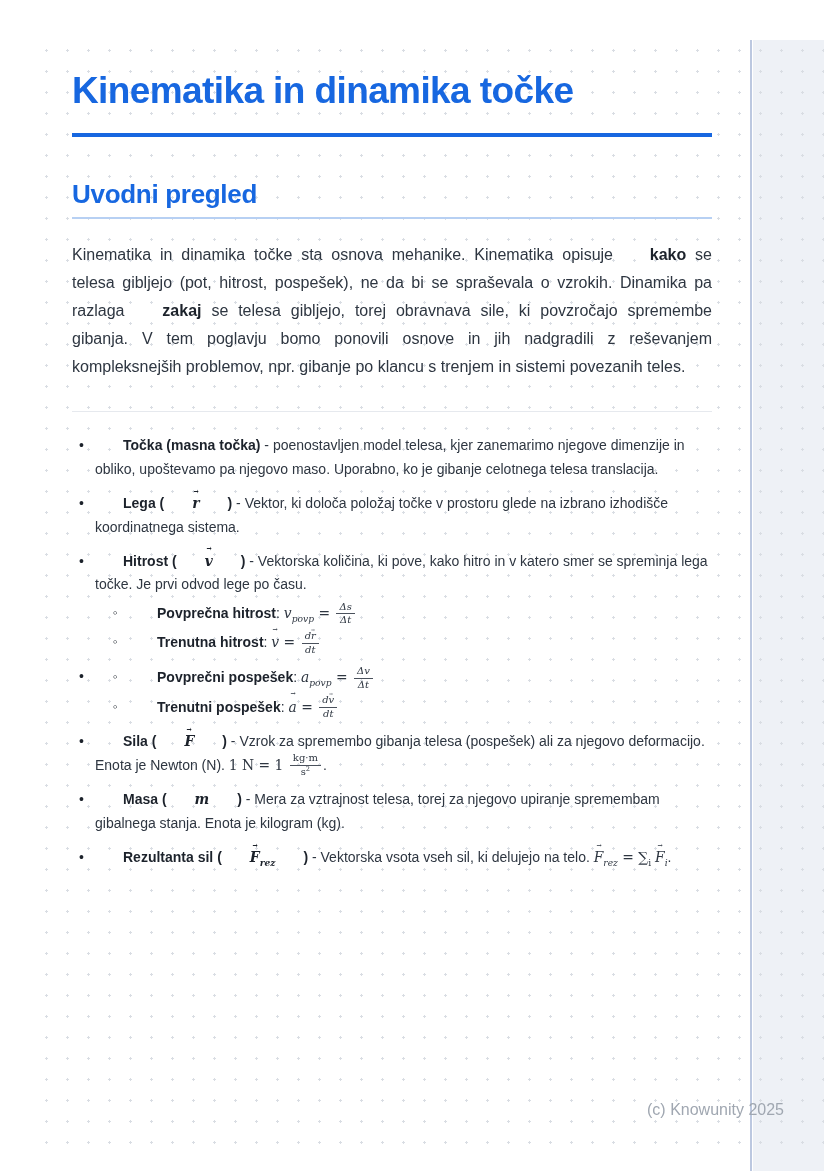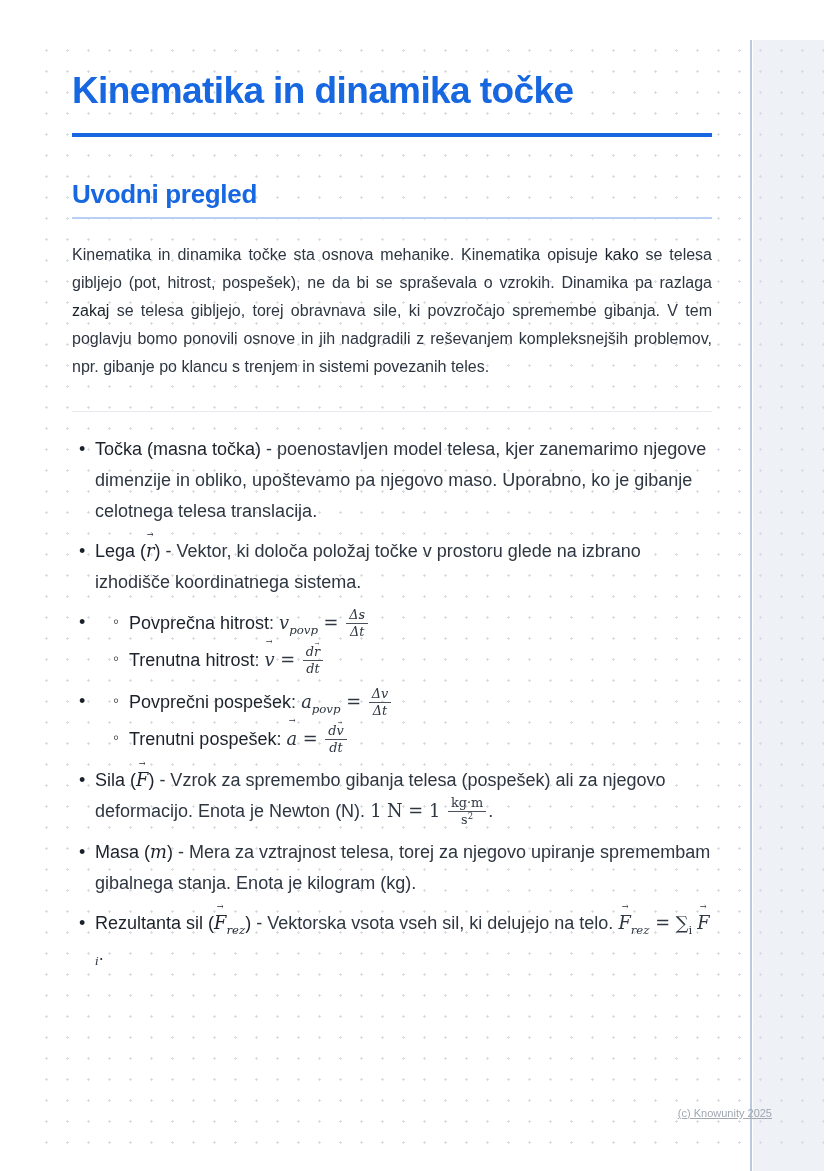--- a/index.html
+++ b/index.html
@@ -23,40 +23,40 @@
     background-size:21px 21px;
   }
   .margin-line{position:absolute;left:750px;top:40px;bottom:0;width:2px;background:#bcc8e0;}
   .content{position:absolute;left:72px;top:0;width:640px;}
   h1{margin:70px 0 0;font-size:37px;line-height:1.12;font-weight:800;color:var(--blue);letter-spacing:-0.6px;}
   .title-rule{margin-top:22px;height:4px;background:var(--blue);}
   h2{font-size:26px;font-weight:800;color:var(--blue);margin:42px 0 8px;padding-bottom:7px;border-bottom:2px solid var(--blue-light);letter-spacing:-0.3px;}
   h2.mt{margin-top:32px;}
   .para{font-size:16px;line-height:1.75;text-align:justify;margin:22px 0 0;color:var(--ink);}
   .divider{border:none;border-top:1px solid #e6e9ee;margin:30px 0 0;}
-  .deflist{list-style:none;margin:22px 0 0;padding:0 0 0 4px;font-size:18px;color:var(--ink);}
+  .deflist{list-style:none;margin:22px 0 0;padding:0 0 0 4px;font-size:14px;color:var(--ink);}
   .deflist > li{position:relative;padding-left:19px;margin-bottom:10px;line-height:1.7;}
   .deflist > li::before{content:"•";position:absolute;left:3px;top:0;color:var(--ink-bold);}
   .sublist{list-style:none;margin:4px 0 2px;padding:0 0 0 16px;}
   .sublist > li{position:relative;padding-left:18px;margin-bottom:4px;line-height:1.75;}
   .sublist > li::before{content:"◦";position:absolute;left:2px;top:0;color:var(--ink-bold);font-size:0.95em;}
-  .b{font-weight:400;color:var(--ink-bold);}
+  .b{font-weight:700;color:var(--ink-bold);margin-left:28px;}
   .math{font-family:"DejaVu Serif","Liberation Serif",serif;font-style:italic;font-size:0.99em;}
   .up{font-style:normal;}
   sub{font-size:0.66em;line-height:0;}
   sup{font-size:0.66em;line-height:0;}
   .vec{position:relative;display:inline-block;}
   .vec::before{
     content:"→";position:absolute;left:50%;top:-0.62em;transform:translateX(-50%) scaleX(0.75);
     font-size:0.6em;font-style:normal;line-height:1;color:currentColor;
   }
   .frac{display:inline-block;text-align:center;vertical-align:-0.52em;line-height:1.08;font-size:0.72em;margin:0 2px;}
   .frac .fn{display:block;border-bottom:1px solid #4a515c;padding:0 3px 1px;}
   .frac .fd{display:block;padding:1px 3px 0;}
-  .footer{position:absolute;right:52px;bottom:52px;font-size:11px;color:var(--muted);text-decoration:underline;}
+  .footer{position:absolute;right:40px;bottom:52px;font-size:16px;color:var(--muted);}
 </style>
 </head>
 <body>
 
 <div class="page">
   <div class="right-tint"></div>
   <div class="dots"></div>
   <div class="margin-line"></div>
 
   <div class="content">
@@ -69,20 +69,21 @@
     <hr class="divider">
 
     <ul class="deflist">
         <li>
           <div><span class="b">Točka (masna točka) </span><span class="">- poenostavljen model telesa, kjer zanemarimo njegove dimenzije in obliko, upoštevamo pa njegovo maso. Uporabno, ko je gibanje celotnega telesa translacija.</span></div>
         </li>
         <li>
           <div><span class="b">Lega (</span><span class="b math"><span class="vec">r</span></span><span class="b">)</span><span class=""> - Vektor, ki določa položaj točke v prostoru glede na izbrano izhodišče koordinatnega sistema.</span></div>
         </li>
         <li>
+          <div><span class="b">Hitrost (</span><span class="b math"><span class="vec">v</span></span><span class="b">)</span><span class=""> - Vektorska količina, ki pove, kako hitro in v katero smer se spreminja lega točke. Je prvi odvod lege po času.</span></div>
           <ul class="sublist">
             <li>
               <div><span class="b">Povprečna hitrost</span><span class="">: </span><span class="math">v<sub>povp</sub></span><span class="math"> = </span><span class="frac"><span class="fn"><span class="math">Δs</span></span><span class="fd"><span class="math">Δt</span></span></span></div>
             </li>
             <li>
               <div><span class="b">Trenutna hitrost</span><span class="">: </span><span class="math"><span class="vec">v</span></span><span class="math"> = </span><span class="frac"><span class="fn"><span class="math">d</span><span class="math"><span class="vec">r</span></span></span><span class="fd"><span class="math">dt</span></span></span></div>
             </li>
           </ul>
         </li>
         <li>

